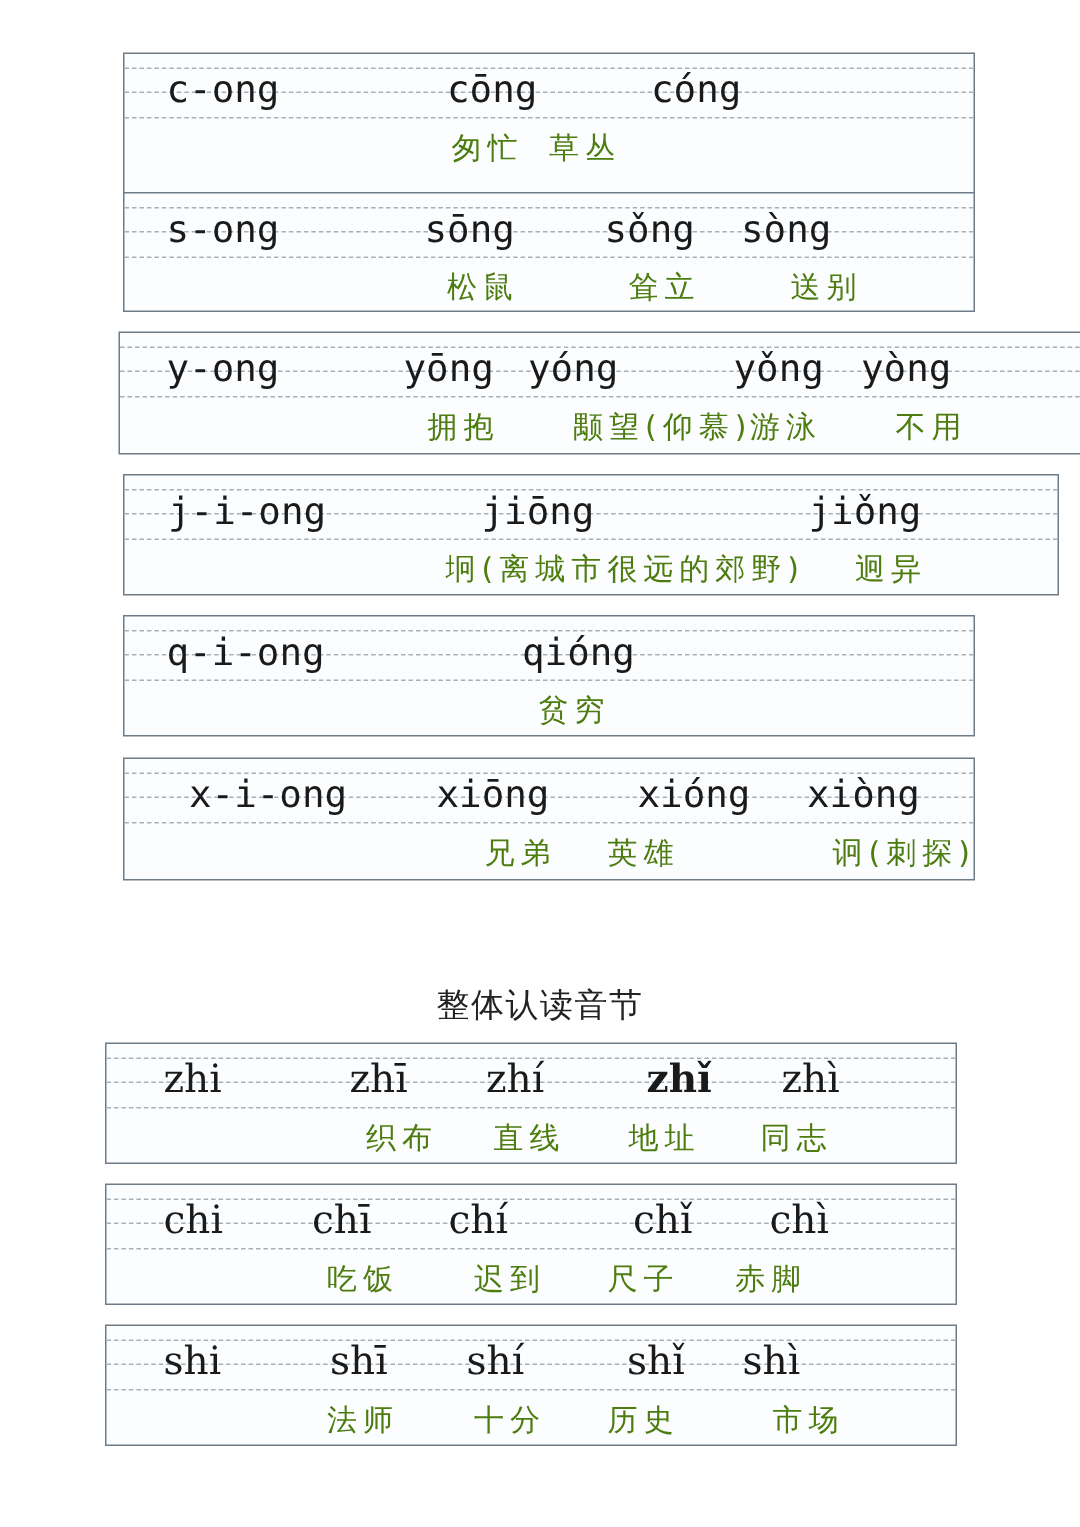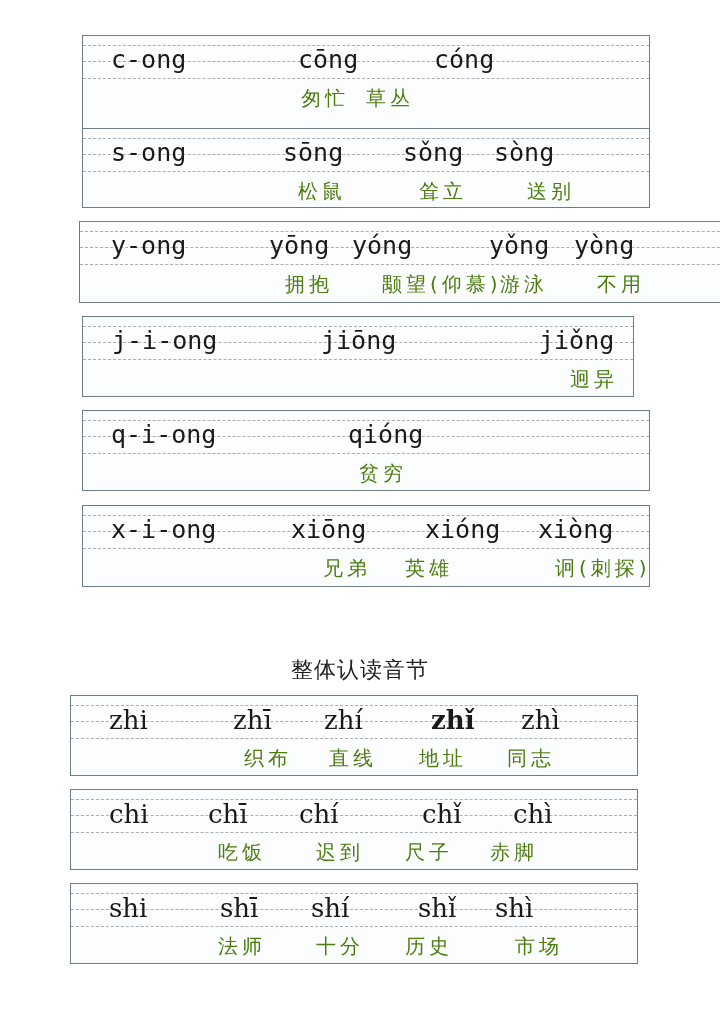--- a/index.html
+++ b/index.html
@@ -64,42 +64,43 @@
       <span class="py" style="left: 31px; top: 11px;">y-ong</span>
       <span class="py" style="left: 189px; top: 11px;">yōng</span>
       <span class="py" style="left: 272px; top: 11px;">yóng</span>
       <span class="py" style="left: 409px; top: 11px;">yǒng</span>
       <span class="py" style="left: 494px; top: 11px;">yòng</span>
       <span class="hz" style="left: 205px; top: 52px;">拥抱</span>
       <span class="hz" style="left: 302px; top: 52px;">颙望(仰慕)</span>
       <span class="hz" style="left: 420px; top: 52px;">游泳</span>
       <span class="hz" style="left: 517px; top: 52px;">不用</span>
     </div>
-    <div class="box" style="left: 82px; top: 316px; width: 552px; height: 81px;">
+    <div class="box" style="left: 82px; top: 316px; width: 624px; height: 81px;">
       <div class="dash" style="top: 9px;"></div>
       <div class="dash" style="top: 25px;"></div>
       <div class="dash" style="top: 42px;"></div>
       <span class="py" style="left: 29px; top: 11px;">j-i-ong</span>
       <span class="py" style="left: 238px; top: 11px;">jiōng</span>
       <span class="py" style="left: 456px; top: 11px;">jiǒng</span>
+      <span class="hz" style="left: 214px; top: 52px;">坰(离城市很远的郊野)</span>
       <span class="hz" style="left: 487px; top: 52px;">迥异</span>
     </div>
     <div class="box" style="left: 82px; top: 410px; width: 568px; height: 81px;">
       <div class="dash" style="top: 9px;"></div>
       <div class="dash" style="top: 25px;"></div>
       <div class="dash" style="top: 42px;"></div>
       <span class="py" style="left: 28px; top: 11px;">q-i-ong</span>
       <span class="py" style="left: 265px; top: 11px;">qióng</span>
       <span class="hz" style="left: 240px; top: 52px; margin-left: 36px;">贫穷</span>
     </div>
     <div class="box" style="left: 82px; top: 505px; width: 568px; height: 82px;">
       <div class="dash" style="top: 9px;"></div>
       <div class="dash" style="top: 25px;"></div>
       <div class="dash" style="top: 42px;"></div>
-      <span class="py" style="left: 28px; top: 11px;">x-i-ong</span>
+      <span class="py" style="left: 43px; top: 11px;">x-i-ong</span>
       <span class="py" style="left: 208px; top: 11px;">xiōng</span>
       <span class="py" style="left: 342px; top: 11px;">xióng</span>
       <span class="py" style="left: 455px; top: 11px;">xiòng</span>
       <span class="hz" style="left: 240px; top: 52px;">兄弟</span>
       <span class="hz" style="left: 322px; top: 52px;">英雄</span>
       <span class="hz" style="left: 472px; top: 52px;">诇(刺探)</span>
     </div>
     <div class="box" style="left: 70px; top: 695px; width: 568px; height: 81px;">
       <div class="dash" style="top: 9px;"></div>
       <div class="dash" style="top: 25px;"></div>

